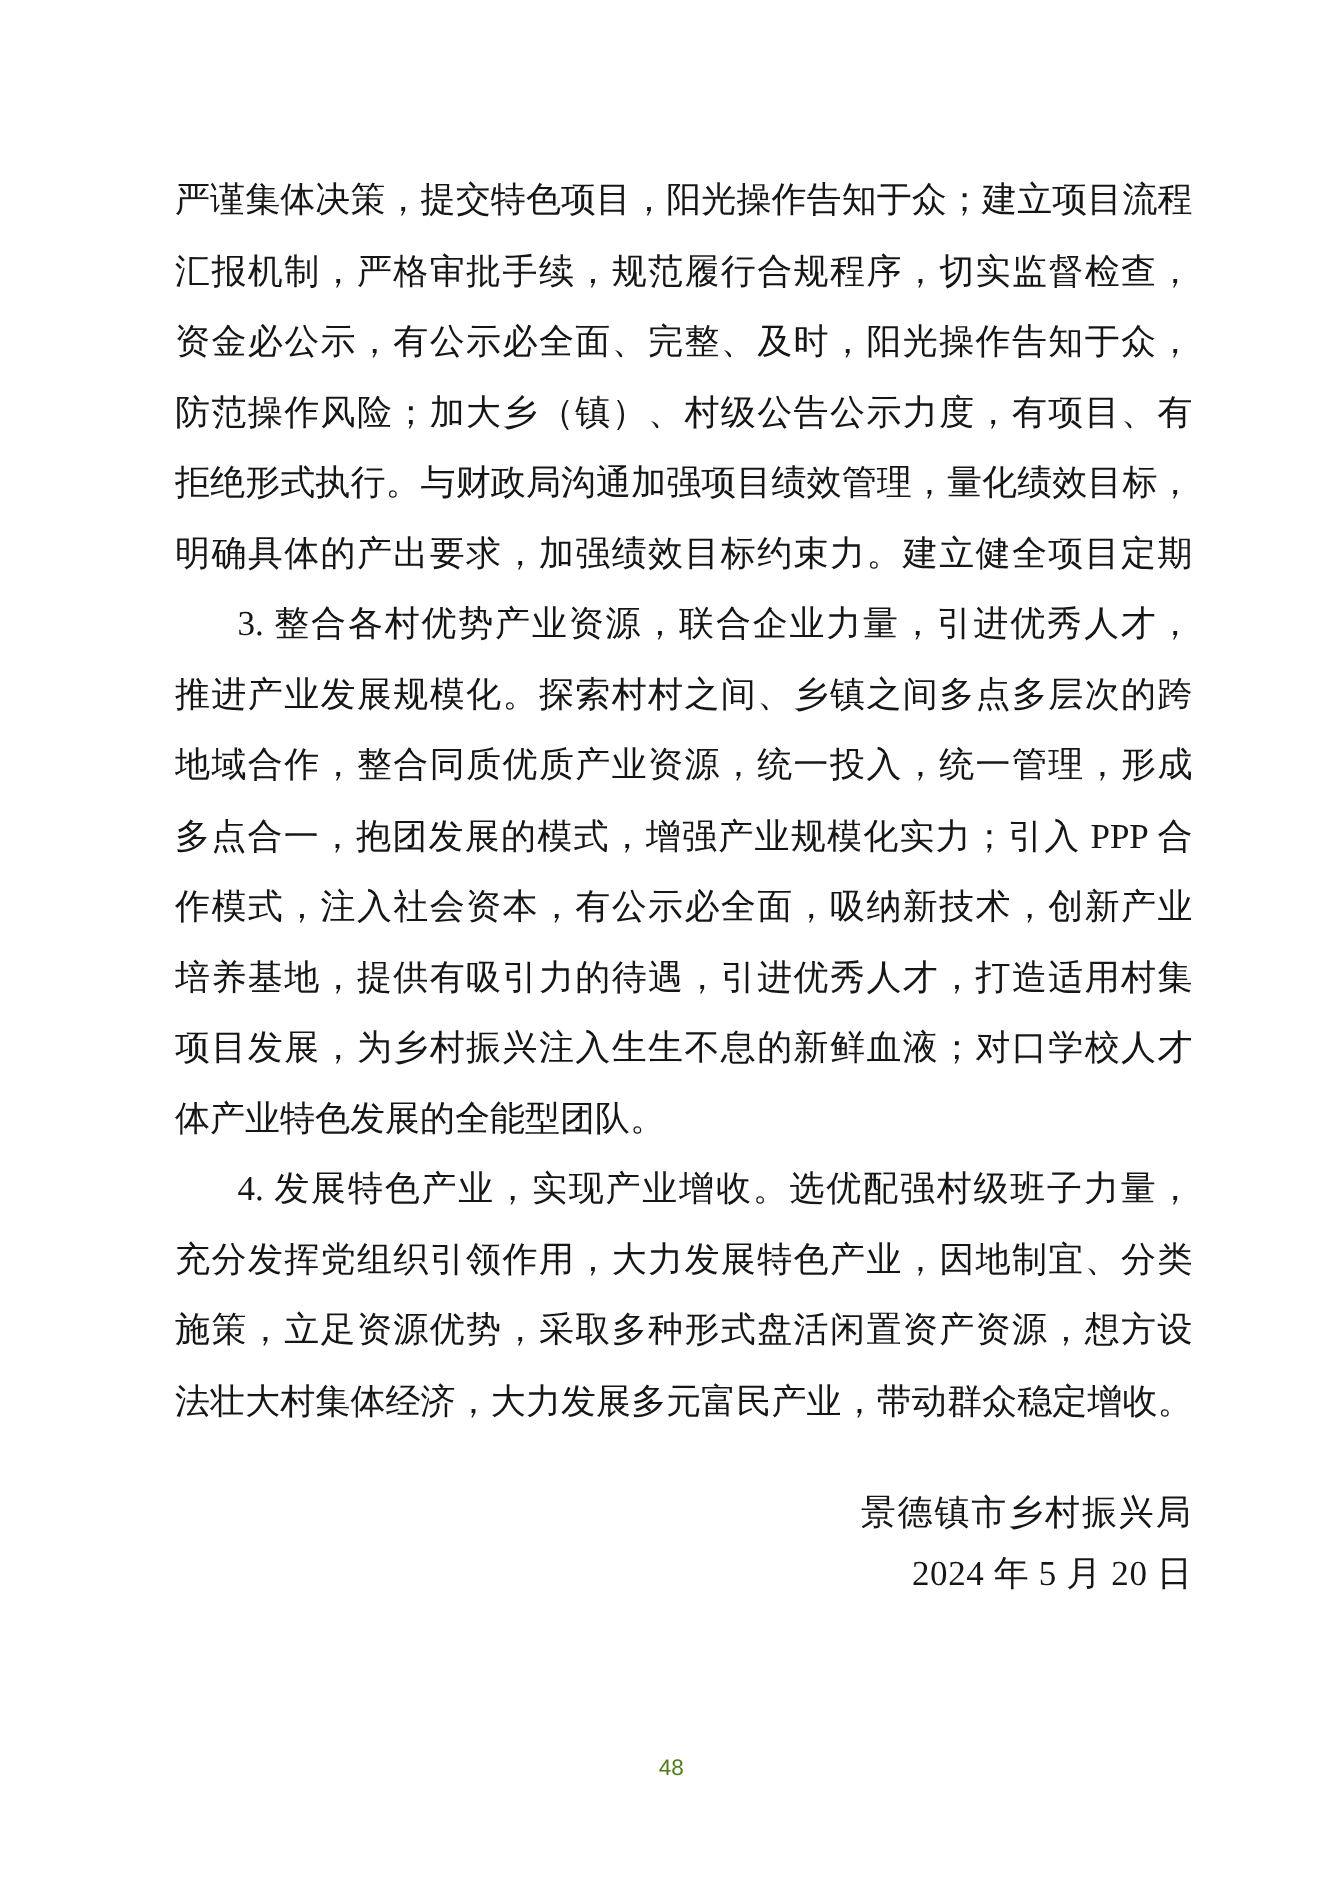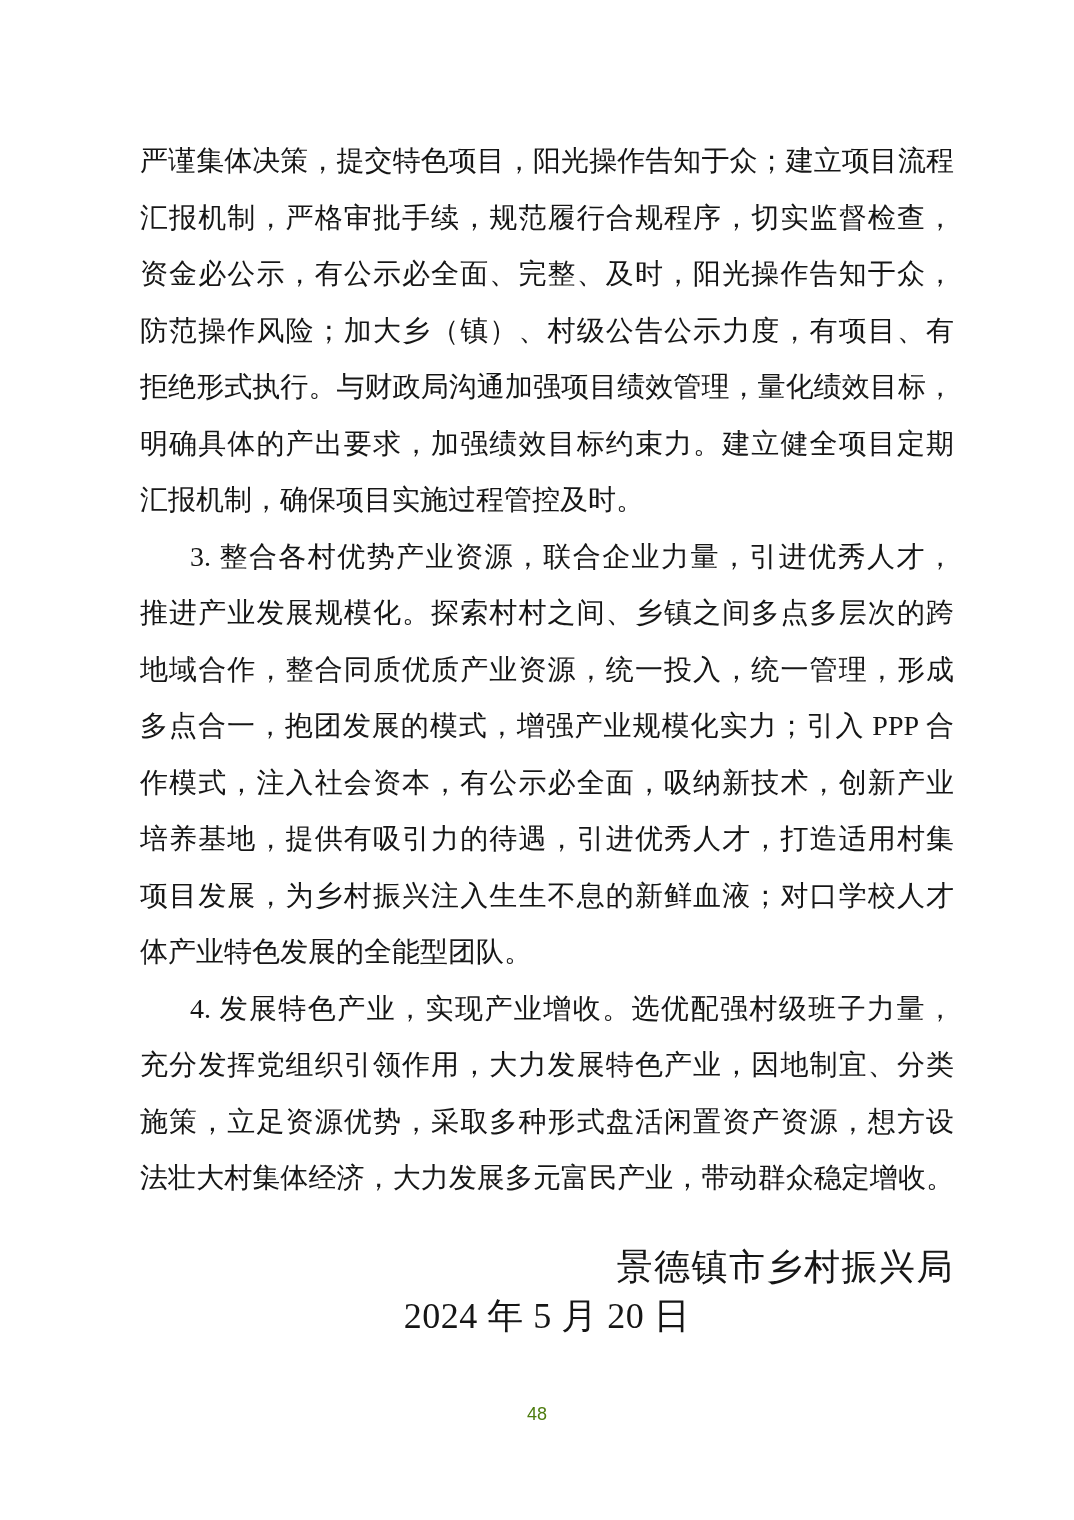--- a/index.html
+++ b/index.html
@@ -36,29 +36,28 @@
   }
   .body-text .line.nofill {
     text-align-last: left;
   }
   .body-text .line.indent {
     text-indent: 50px;
   }
   .signature {
     margin-top: 36px;
     text-align: right;
-    font-size: 36px;
+    font-size: 28px;
     line-height: 49px;
   }
   .sig-org {
     letter-spacing: 1.5px;
   }
   .sig-date {
     letter-spacing: 0.5px;
-    text-align: center;
   }
   .page-number {
     position: absolute;
     left: 0;
     top: 1402px;
     width: 1074px;
     text-align: center;
     font-family: "Liberation Sans", "DejaVu Sans", sans-serif;
     font-size: 18px;
     line-height: 24px;
@@ -70,21 +69,20 @@
 
 <div class="page">
   <div class="content">
     <div class="body-text">
         <div class="line fill">严谨集体决策，提交特色项目，阳光操作告知于众；建立项目流程</div>
         <div class="line fill">汇报机制，严格审批手续，规范履行合规程序，切实监督检查，</div>
         <div class="line fill">资金必公示，有公示必全面、完整、及时，阳光操作告知于众，</div>
         <div class="line fill">防范操作风险；加大乡（镇）、村级公告公示力度，有项目、有</div>
         <div class="line fill">拒绝形式执行。与财政局沟通加强项目绩效管理，量化绩效目标，</div>
         <div class="line fill">明确具体的产出要求，加强绩效目标约束力。建立健全项目定期</div>
-        <div class="line nofill">汇报机制，确保项目实施过程管控及时。</div>
         <div class="line fill indent">3. 整合各村优势产业资源，联合企业力量，引进优秀人才，</div>
         <div class="line fill">推进产业发展规模化。探索村村之间、乡镇之间多点多层次的跨</div>
         <div class="line fill">地域合作，整合同质优质产业资源，统一投入，统一管理，形成</div>
         <div class="line fill">多点合一，抱团发展的模式，增强产业规模化实力；引入 PPP 合</div>
         <div class="line fill">作模式，注入社会资本，有公示必全面，吸纳新技术，创新产业</div>
         <div class="line fill">培养基地，提供有吸引力的待遇，引进优秀人才，打造适用村集</div>
         <div class="line fill">项目发展，为乡村振兴注入生生不息的新鲜血液；对口学校人才</div>
         <div class="line nofill">体产业特色发展的全能型团队。</div>
         <div class="line fill indent">4. 发展特色产业，实现产业增收。选优配强村级班子力量，</div>
         <div class="line fill">充分发挥党组织引领作用，大力发展特色产业，因地制宜、分类</div>

